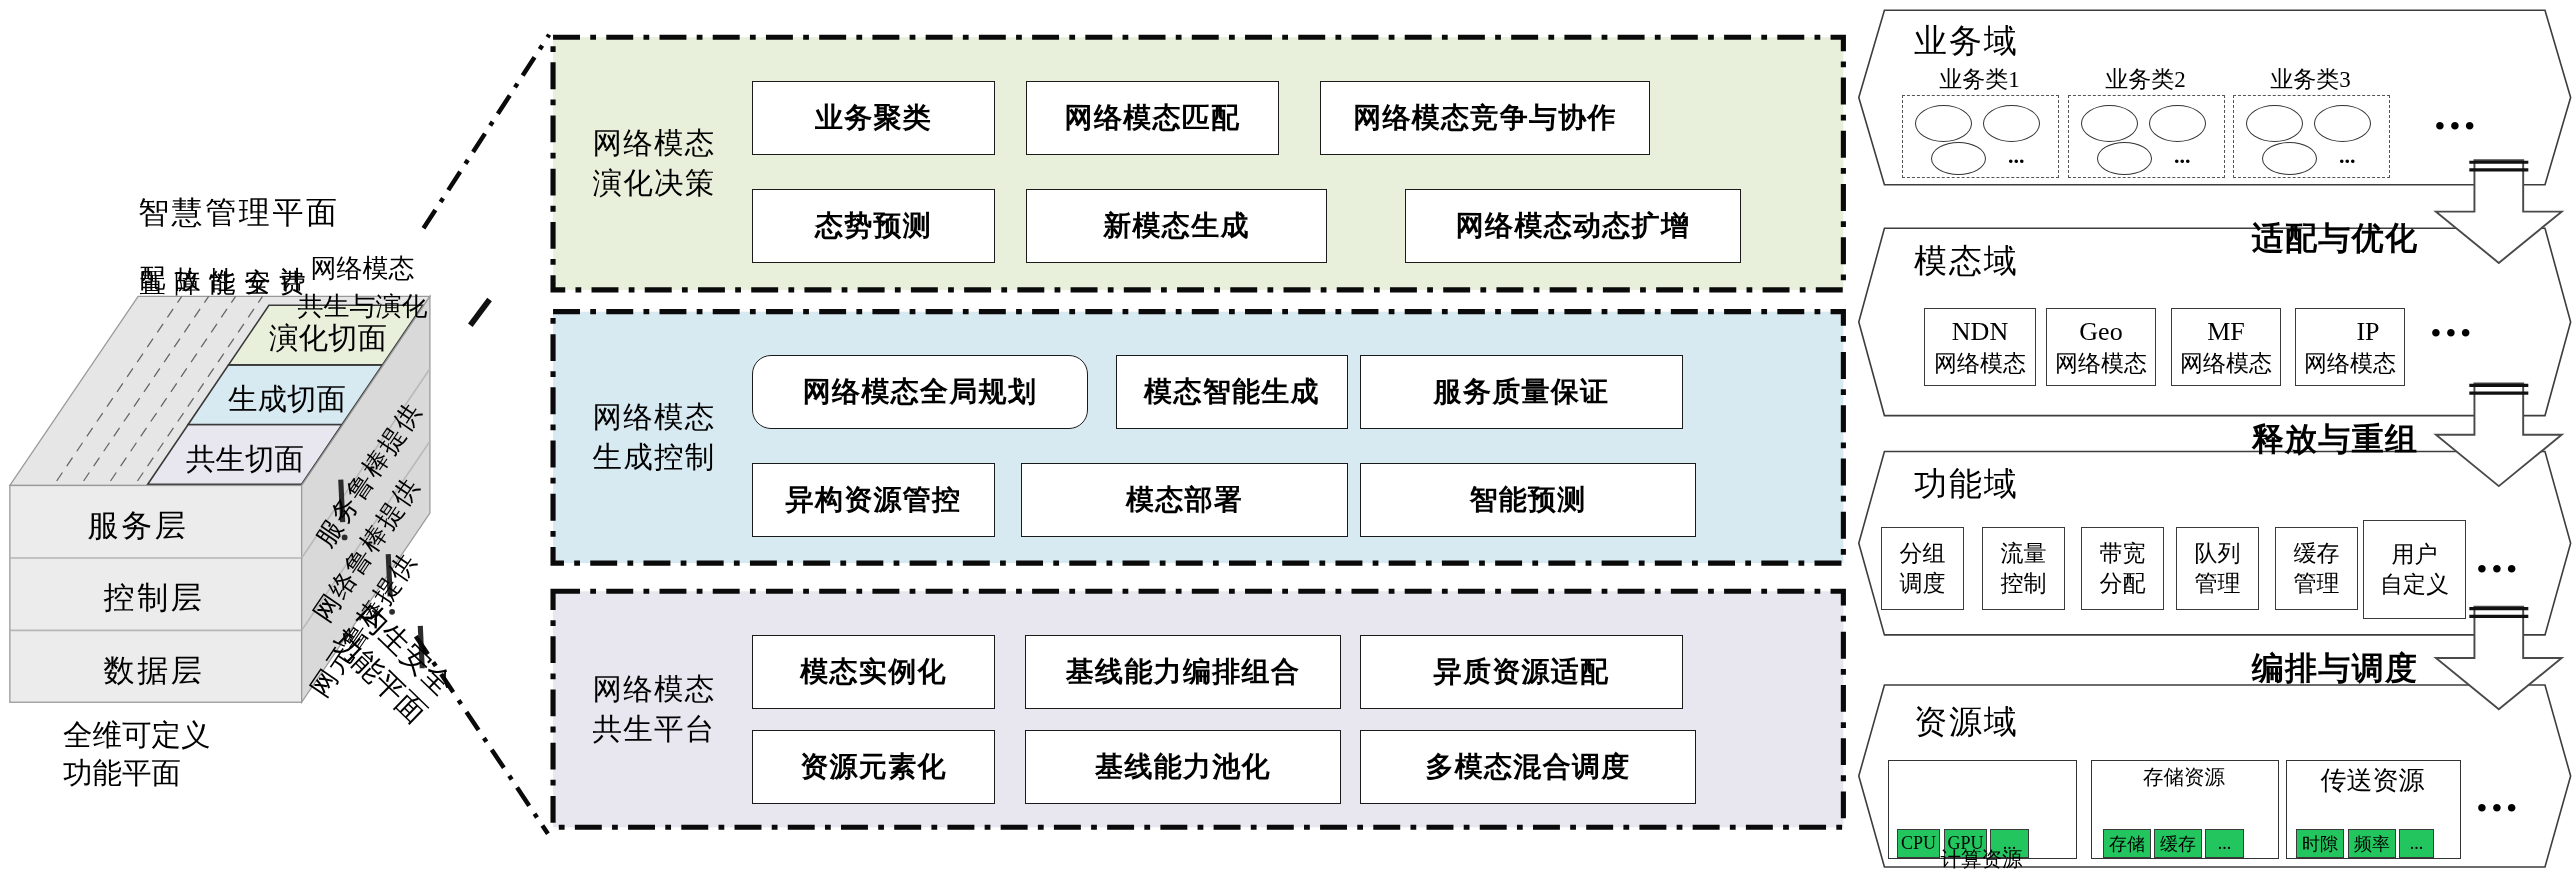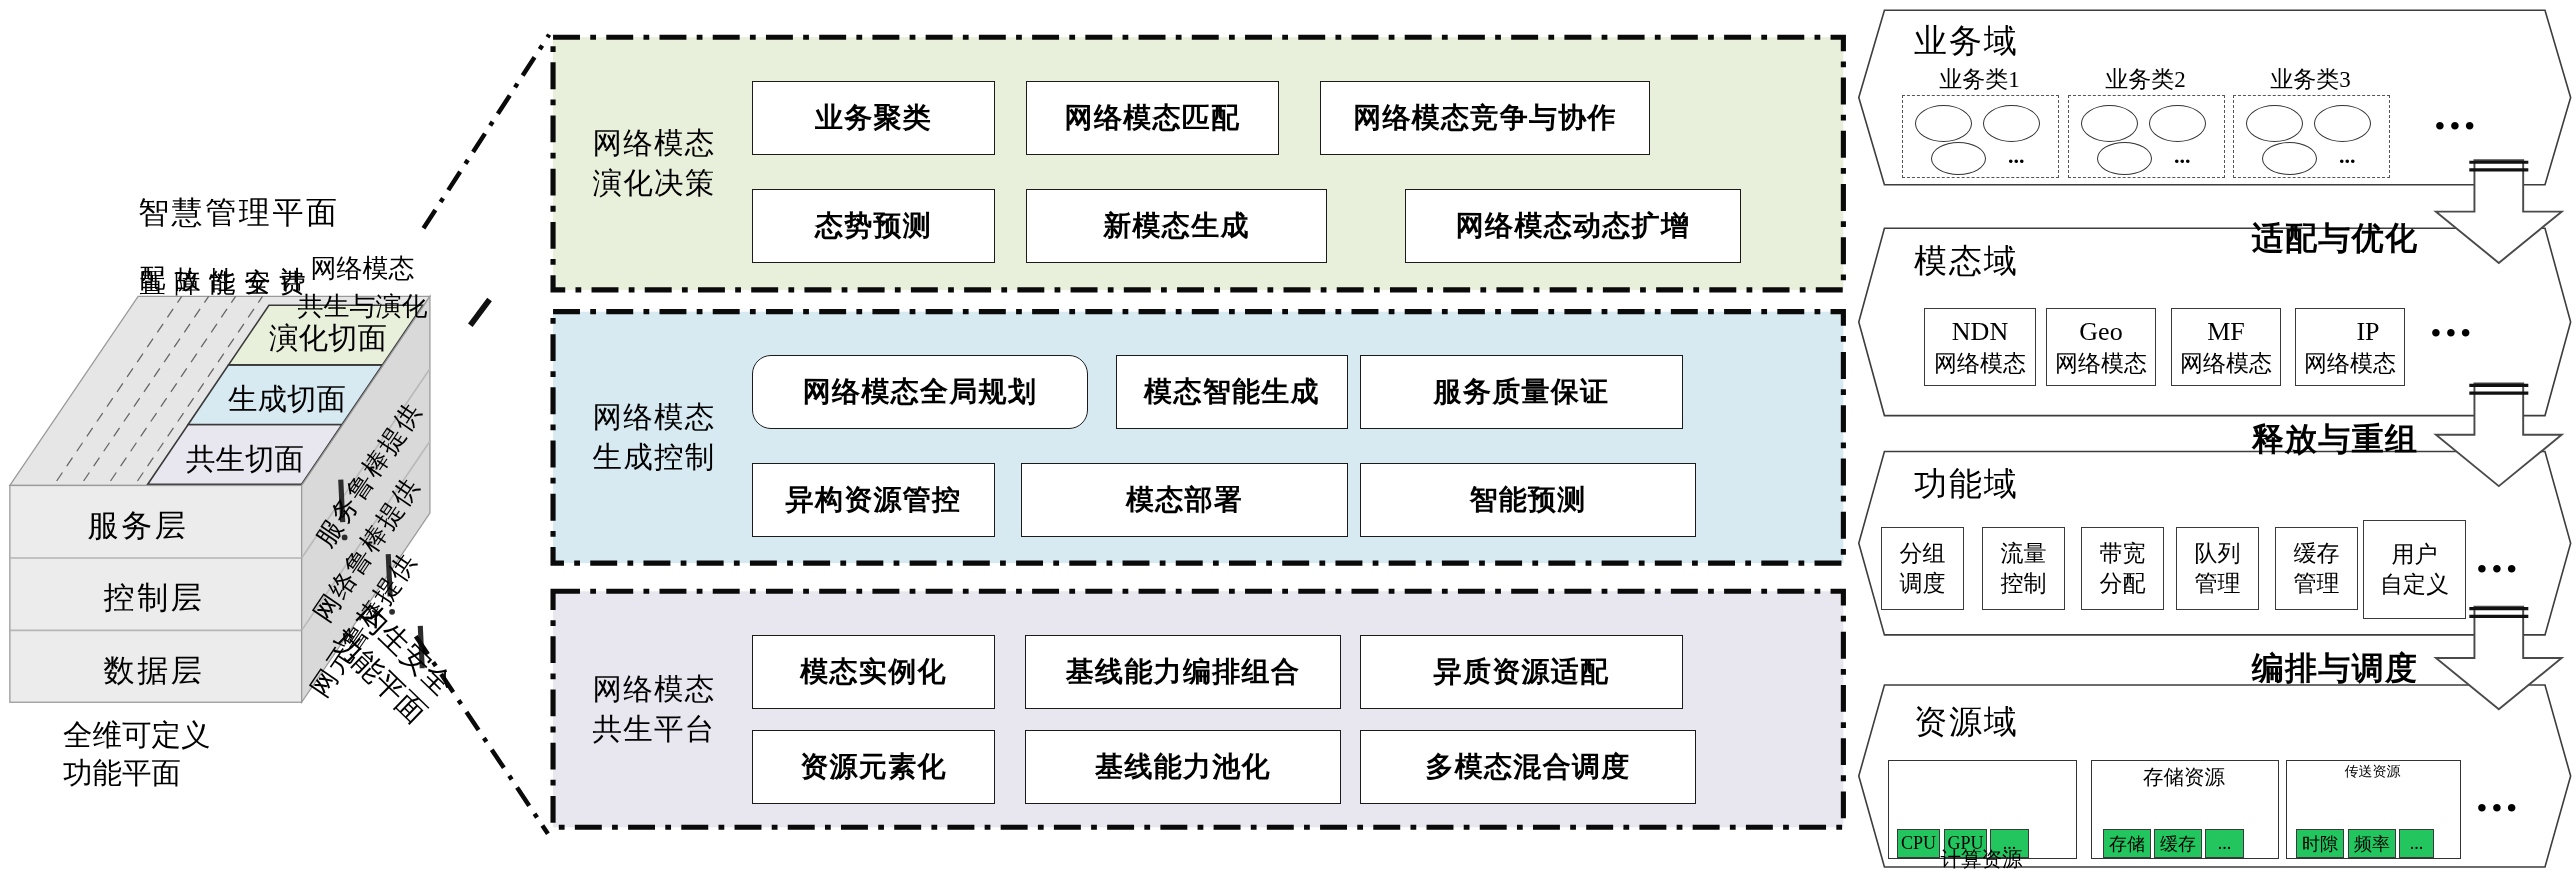--- a/index.html
+++ b/index.html
@@ -312,21 +312,21 @@
 </div>
 <div class="dots" style="left:2477px;top:553px;">•••</div>
 
 <div class="title" style="left:1914px;top:700px;">资源域</div>
 
 <div class="abs" style="left:1888px;top:760px;width:187px;height:97px;border:1.6px solid #333;background:#fff;"></div>
 <div class="abs" style="left:2091px;top:760px;width:186px;height:97px;border:1.6px solid #333;background:#fff;"></div>
 <div class="abs" style="left:2286px;top:760px;width:173px;height:97px;border:1.6px solid #333;background:#fff;"></div>
 
 <div class="abs ctr" style="left:2091px;top:763px;width:186px;font-size:20.5px;z-index:3;">存储资源</div>
-<div class="abs ctr" style="left:2286px;top:763px;width:173px;font-size:14px;z-index:3;">传送资源</div>
+<div class="abs ctr" style="left:2286px;top:763px;width:173px;font-size:26px;z-index:3;">传送资源</div>
 <div class="abs ctr" style="left:1924px;top:845px;width:115px;font-size:20.5px;z-index:4;">计算资源</div>
 
 <div class="smbox" style="left:1897px;top:829px;width:41px;height:27px;z-index:3;">CPU</div>
 <div class="smbox" style="left:1944px;top:829px;width:41px;height:27px;z-index:3;">GPU</div>
 <div class="smbox" style="left:1990px;top:829px;width:37px;height:27px;z-index:3;">...</div>
 
 <div class="smbox" style="left:2103px;top:829px;width:46px;height:27px;z-index:3;">存储</div>
 <div class="smbox" style="left:2154px;top:829px;width:46px;height:27px;z-index:3;">缓存</div>
 <div class="smbox" style="left:2205px;top:829px;width:37px;height:27px;z-index:3;">...</div>
 

